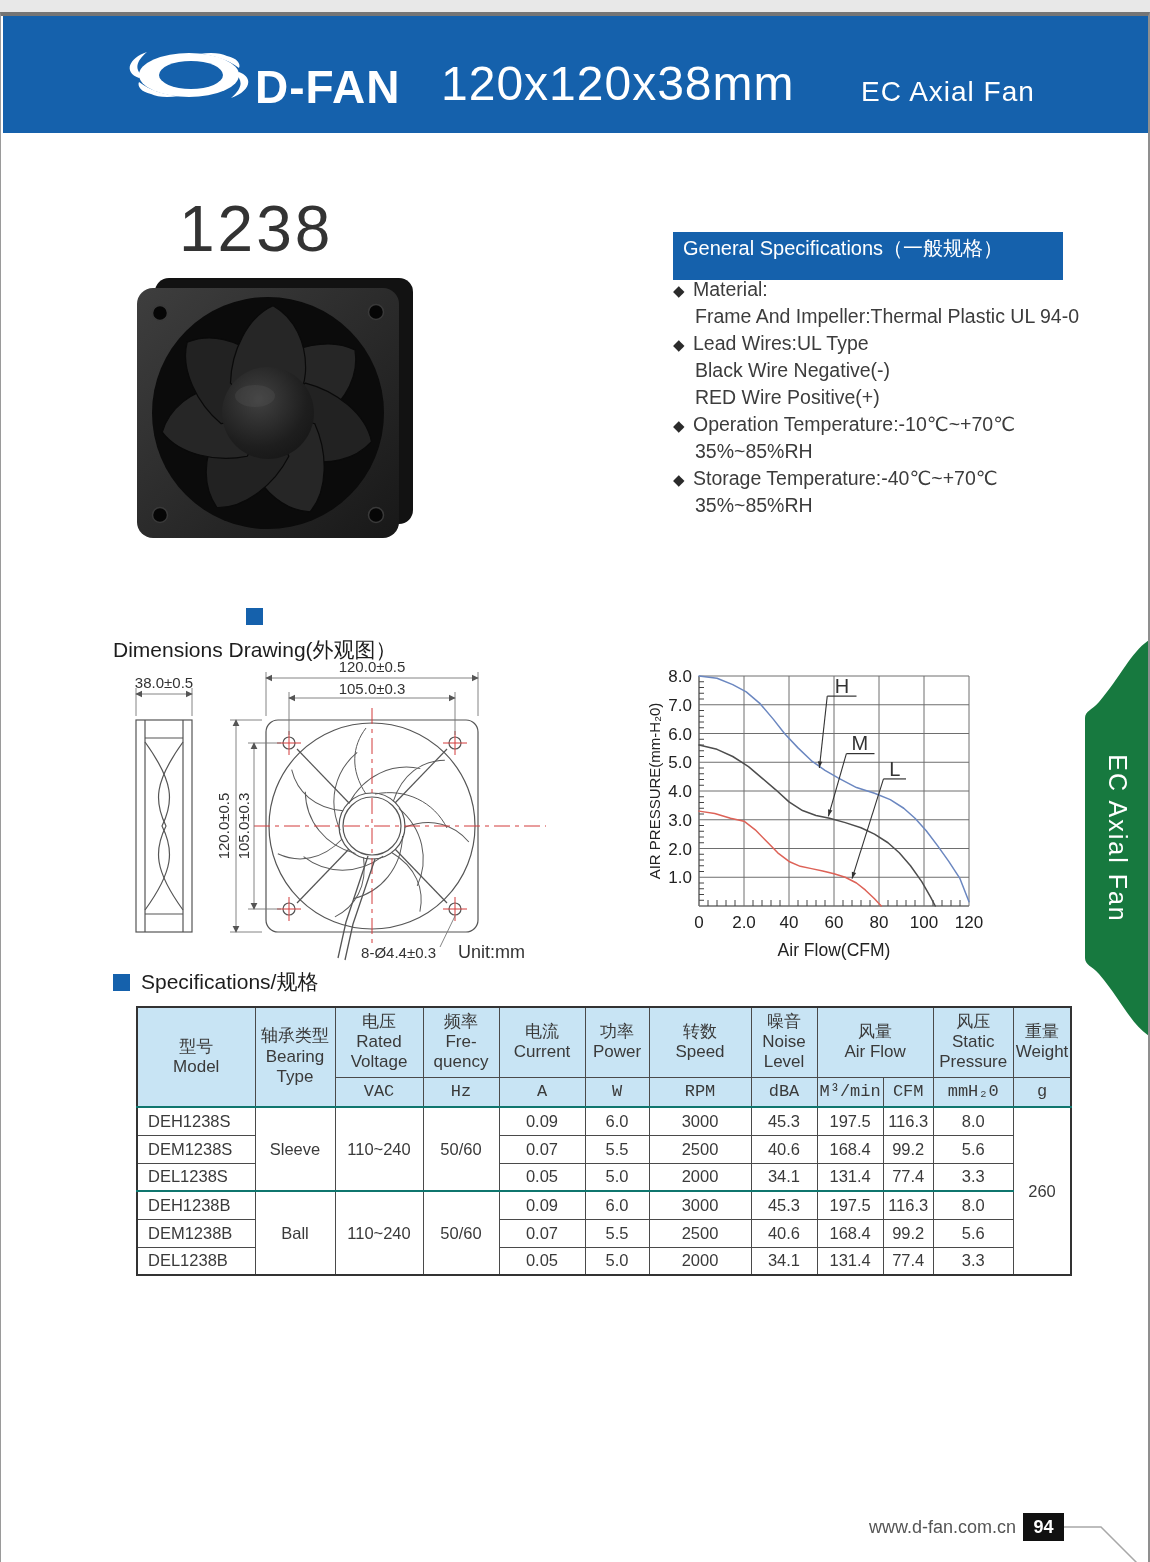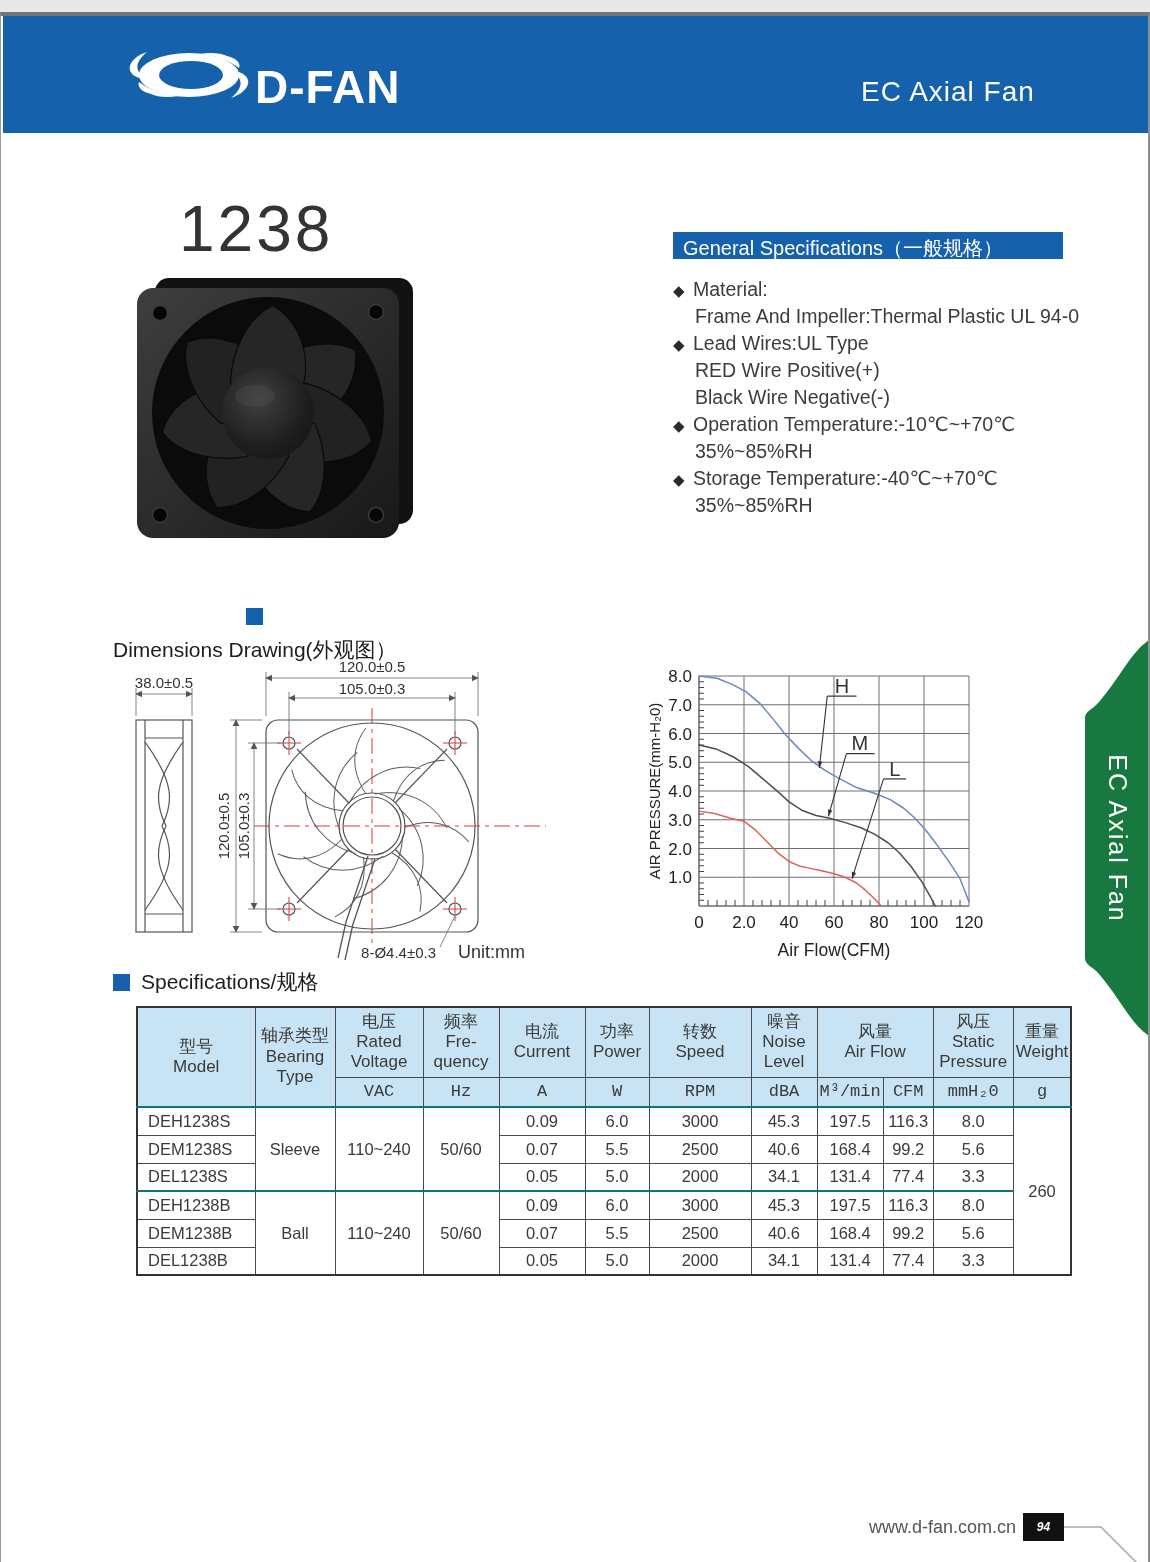--- a/index.html
+++ b/index.html
@@ -9,21 +9,21 @@
         font-family:"Liberation Sans","DejaVu Sans",sans-serif;color:#2e2e2e;padding-left:25px;}
   
   .band{position:absolute;left:2px;top:0;right:0;height:117px;background:#1561ac;}
   .brand{position:absolute;left:252px;top:44px;font-size:46px;font-weight:700;color:#fff;letter-spacing:1px;}
   .size-title{position:absolute;left:438px;top:40px;font-size:48px;font-weight:400;color:#fff;letter-spacing:1px;}
   .category{position:absolute;left:858px;top:60px;font-size:28px;font-weight:400;color:#fff;letter-spacing:1px;}
   .logo{position:absolute;left:118px;top:26px;}
   
   .model-number{position:absolute;left:178px;top:176px;font-size:64px;color:#333;letter-spacing:3px;}
   
-  .gs-bar{position:absolute;left:672px;top:216px;width:390px;height:27px;background:#1561ac;
+  .gs-bar{position:absolute;left:672px;top:216px;width:390px;height:48px;background:#1561ac;
           color:#fff;font-size:20px;line-height:32px;padding-left:10px;box-sizing:border-box;}
   .gs-list{position:absolute;left:672px;top:260px;width:440px;list-style:none;margin:0;padding:0;}
   .gs-list li{position:relative;display:block;font-size:19.5px;line-height:27px;color:#3c3c3c;padding-left:20px;}
   .gs-list li .diamond{position:absolute;left:0;top:1px;font-size:15px;color:#2b2b2b;}
   .gs-list li.indent{padding-left:22px;}
   
   .section-title{position:absolute;display:flex;align-items:center;gap:11px;font-size:21px;color:#1d1d1d;}
   .sq{width:17px;height:17px;background:#1561ac;flex:0 0 auto;}
   
   #spec-table{position:absolute;left:135px;top:990px;border-collapse:collapse;table-layout:fixed;
@@ -36,38 +36,39 @@
   #spec-table tbody td{height:28px;}
   #spec-table tbody tr.group-top td{border-top:2px solid #0f766e;}
   #spec-table td.model-cell{text-align:left;padding-left:10px;}
   
   .tab-wrap{position:absolute;left:1084px;top:624px;width:64px;height:396px;}
   .tab-label{position:absolute;left:0;top:0;width:64px;height:396px;display:flex;align-items:center;justify-content:center;}
   .tab-label span{transform:rotate(90deg);white-space:nowrap;color:#fff;font-size:25px;letter-spacing:2px;}
   
   .website{position:absolute;left:845px;top:1501px;width:170px;text-align:right;font-size:18px;color:#555;}
   .page-badge{position:absolute;left:1022px;top:1497px;width:41px;height:28px;background:#111;color:#fff;
-              font-size:12px;font-weight:700;text-align:center;line-height:28px;font-style:italic;}
+              font-size:18px;font-weight:700;text-align:center;line-height:28px;}
   svg text{font-family:"Liberation Sans","DejaVu Sans",sans-serif;}
 </style>
 </head>
 <body>
 
 <div id="page">
 
   <div class="band">
     <svg class="logo" width="130" height="64" viewBox="0 0 130 64">
       <ellipse cx="68" cy="33" rx="50" ry="22" fill="#ffffff"></ellipse>
       <ellipse cx="70" cy="33" rx="32" ry="14" fill="#1561ac"></ellipse>
       <path d="M18,36 C2,30 8,16 26,10 C14,20 14,28 22,34 Z" fill="#ffffff"></path>
       <path d="M118,30 C134,36 128,50 110,56 C122,46 122,38 114,32 Z" fill="#ffffff"></path>
       <path d="M30,52 C20,50 16,44 18,40 C28,48 44,53 58,54 C46,56 36,55 30,52 Z" fill="#ffffff"></path>
       <path d="M106,14 C116,16 120,22 118,26 C108,18 92,13 78,12 C90,10 100,11 106,14 Z" fill="#ffffff"></path>
     </svg>
     <div class="brand">D-FAN</div>
+    <div class="size-title">120x120x38mm</div>
     <div class="category">EC Axial Fan</div>
   </div>
 
   <div class="model-number">1238</div>
 
   <svg style="position:absolute;left:126px;top:258px;width:300px;height:270px" viewBox="0 0 300 270">
     <defs>
       <linearGradient id="frameg" x1="0" y1="0" x2="1" y2="1">
         <stop offset="0%" stop-color="#3e3e3e"></stop>
           <stop offset="100%" stop-color="#181818"></stop>
@@ -112,22 +113,22 @@
       <circle cx="33" cy="241" r="7.5"></circle>
         <circle cx="249" cy="241" r="7.5"></circle>
     </g>
   </svg>
 
   <div class="gs-bar">General Specifications（一般规格）</div>
   <ul class="gs-list" id="gen-specs-list">
       <li><span class="diamond">◆</span>Material:</li>
       <li class="indent">Frame And Impeller:Thermal Plastic UL 94-0</li>
       <li><span class="diamond">◆</span>Lead Wires:UL Type</li>
+      <li class="indent">Black Wire Negative(-)</li>
       <li class="indent">RED Wire Positive(+)</li>
-      <li class="indent">Black Wire Negative(-)</li>
       <li><span class="diamond">◆</span>Operation Temperature:-10℃~+70℃</li>
       <li class="indent">35%~85%RH</li>
       <li><span class="diamond">◆</span>Storage Temperature:-40℃~+70℃</li>
       <li class="indent">35%~85%RH</li>
     </ul>
 
   <div class="section-title" style="left:112px;top:592px;flex-direction:column;">
     <span class="sq"></span>
     <span>Dimensions Drawing(外观图）</span>
   </div>

